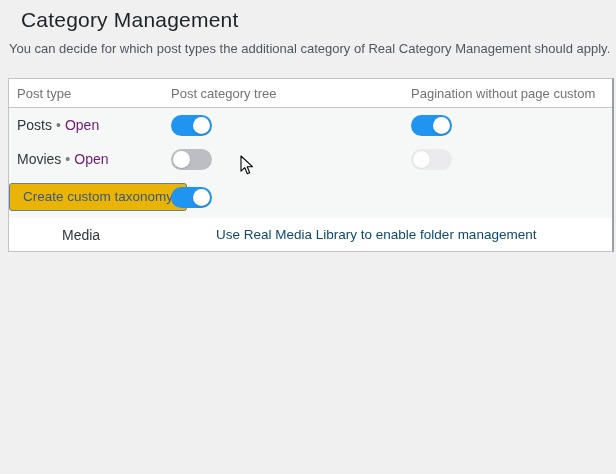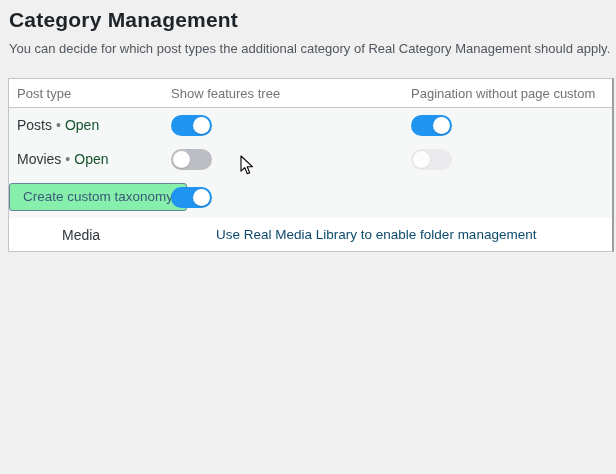--- a/index.html
+++ b/index.html
@@ -7,22 +7,22 @@
   body {
     position:relative;
     width:616px; height:474px;
     background:#f0f0f1;
     font-family:"Liberation Sans","DejaVu Sans",sans-serif;
     color:#2c3338;
     overflow:hidden;
   }
 
   .page-title {
-    position:absolute; left:9px; top:8px;
-    font-size:21px; font-weight:700; color:#1d2327;
+    position:absolute; left:21px; top:8px;
+    font-size:21px; font-weight:400; color:#1d2327;
     letter-spacing:0.2px;
   }
   .page-subtitle {
     position:absolute; left:9px; top:41px;
     font-size:13px; color:#50575e;
   }
 
   .settings-table {
     position:absolute; left:8px; top:78px;
     width:606px;
@@ -44,21 +44,21 @@
   .thead .cell:first-child { padding-left:8px; }
 
   .row { height:34px; font-size:14px; }
   .row.stripe { background:#f6f7f7; }
   .row.tall { height:42px; }
   .row.last { height:33px;margin-left:45px; }
   .cell { white-space:nowrap; }
   .cell.col1 { padding-left:8px; color:#32373c; }
 
   .dot { color:#787c82; margin:0 4px; }
-  .open-link { color:#14532d; text-decoration:none; cursor:pointer; }
+  .open-link { color:#701a75; text-decoration:none; cursor:pointer; }
   .media-link {
     grid-column:2 / 4;
     color:#0c4a6e; font-size:13.5px; text-decoration:none; cursor:pointer;
   }
 
   
   .toggle {
     position:relative;
     width:41px; height:21px;
     border-radius:11px;
@@ -77,21 +77,21 @@
   .toggle[data-state="off-disabled"] { background:#ebebed; cursor:default; }
   .toggle[data-state="off-disabled"] .knob {
     left:2px; background:#fdfdfd;
     box-shadow:0 0 0 1px rgba(0,0,0,0.04);
   }
 
   .taxonomy-button {
     display:inline-block;
     height:28px; line-height:26px;
     padding:0 13px;
-    background:#86efac;
+    background:#eab308;
     border:1px solid #64819c;
     border-radius:3px;
     color:#3a5a78;
     font-size:13.5px;
     font-family:inherit;
     cursor:pointer;
   }
 
   .mouse-cursor {
     position:absolute; left:240px; top:155px;
@@ -102,21 +102,21 @@
 </head>
 <body>
 
 <h1 class="page-title">Category Management</h1>
 <p class="page-subtitle">You can decide for which post types the additional category of Real Category Management should apply.</p>
 
 <div class="settings-table">
 
   <div class="thead">
     <div class="cell">Post type</div>
-    <div class="cell">Show features tree</div>
+    <div class="cell">Post category tree</div>
     <div class="cell">Pagination without page custom</div>
   </div>
 
   <div class="row stripe">
     <div class="cell col1">
       <span>Posts</span><span class="dot">•</span><a class="open-link">Open</a>
     </div>
     <div class="cell">
       <div class="toggle" data-state="on">
           <span class="knob"></span>

